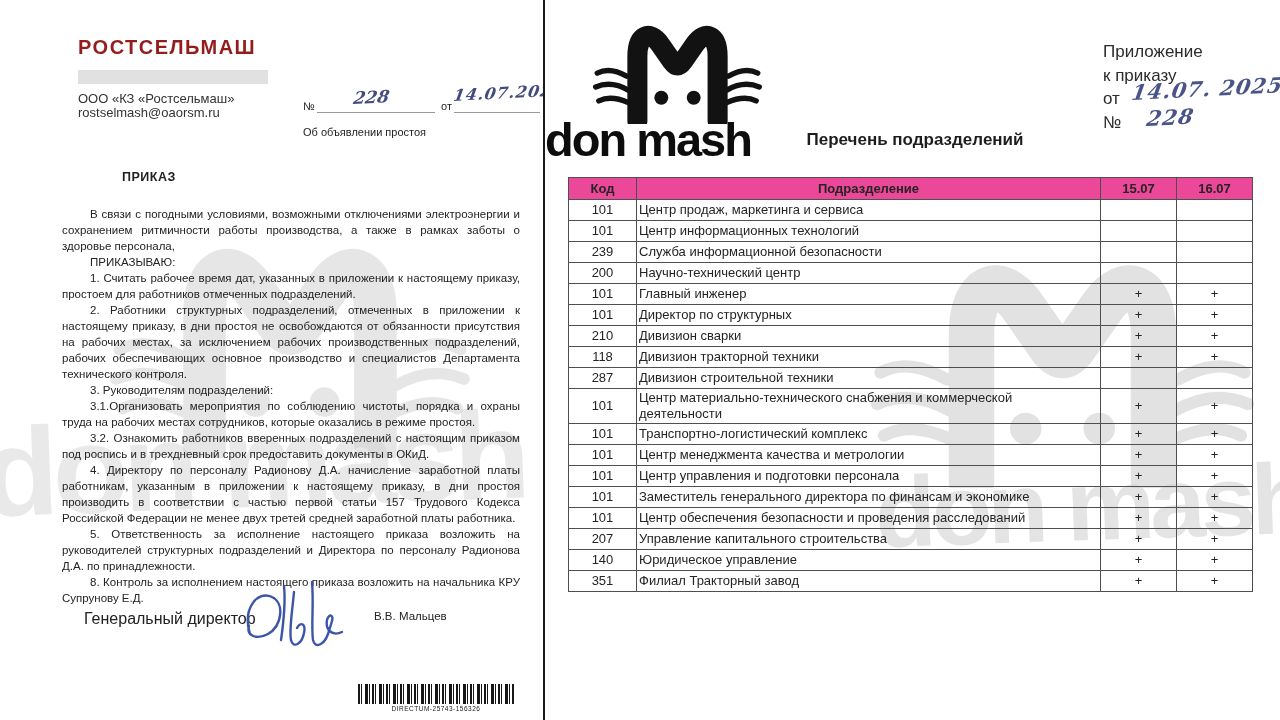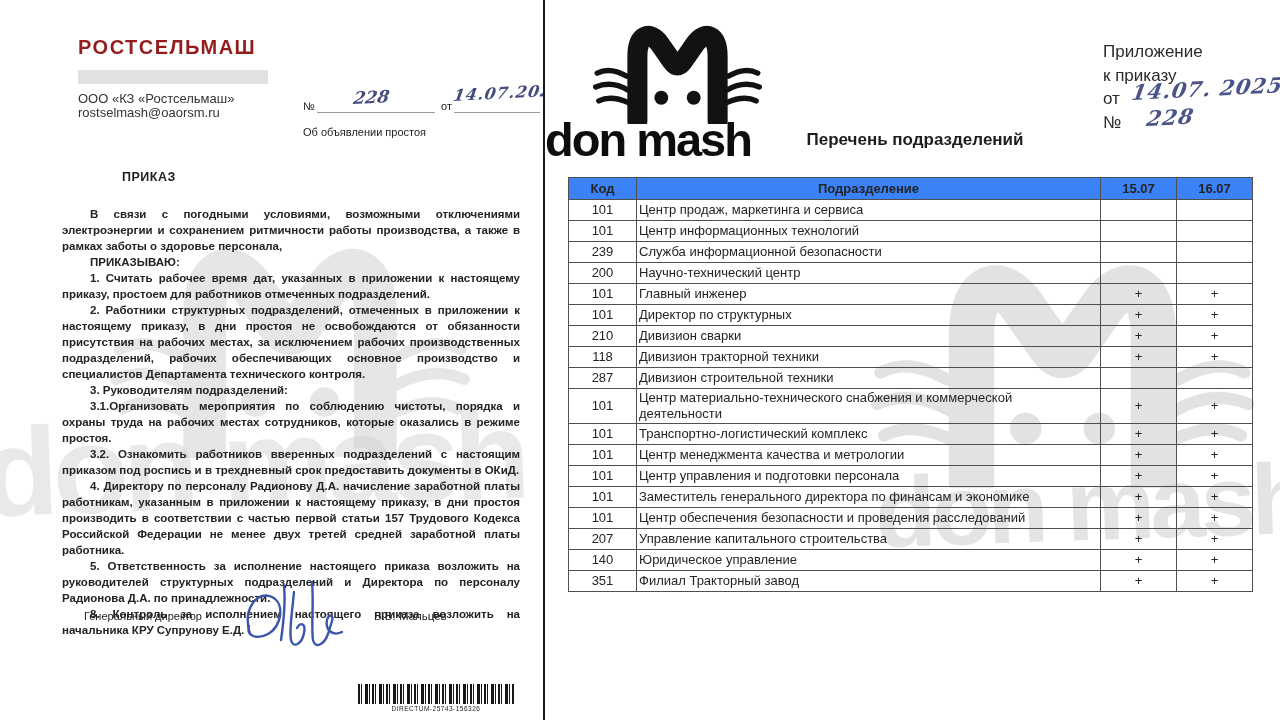--- a/index.html
+++ b/index.html
@@ -19,42 +19,42 @@
   .l-date-label{left:441px;top:100px;font-size:11px;z-index:2;}
   .l-date-line{left:454px;top:95px;width:86px;height:17px;border-bottom:1px solid #9a9a9a;z-index:2;}
   .hand{font-family:"DejaVu Serif",serif;font-style:italic;font-weight:bold;color:#434b7c;
         transform:skewX(-12deg) rotate(-3deg);transform-origin:left bottom;white-space:nowrap;z-index:2;}
   .l-hand-no{left:352px;top:88px;font-size:17px;}
   .l-hand-date{left:452px;top:86px;font-size:16px;letter-spacing:1px;}
   .l-subject{left:303px;top:126px;font-size:11px;z-index:2;}
   .l-title{left:78px;top:170px;font-size:12.5px;font-weight:bold;letter-spacing:.5px;z-index:2;padding-left:44px;}
   .l-body{left:62px;top:206px;width:458px;font-size:11.5px;line-height:16px;text-align:justify;
           color:#232323;z-index:2;}
-  .l-body p{margin:0;text-indent:28px;font-weight:bold;}
-  .l-sig-role{left:84px;top:610px;font-size:11px;z-index:2;}
+  .l-body p{margin:0;text-indent:28px;}
+  .l-sig-role{left:84px;top:610px;font-size:16px;z-index:2;}
   .l-sig-name{left:374px;top:610px;font-size:11.5px;z-index:2;}
   .l-signature{left:236px;top:576px;z-index:2;}
   .l-barcode{left:358px;top:684px;width:156px;z-index:2;}
   .l-barcode .bars{height:20px;background:repeating-linear-gradient(90deg,
       #161616 0px,#161616 2px,#ffffff 2px,#ffffff 3px,
       #161616 3px,#161616 4px,#ffffff 4px,#ffffff 7px,
       #161616 7px,#161616 10px,#ffffff 10px,#ffffff 11px,
       #161616 11px,#161616 12px,#ffffff 12px,#ffffff 14px);}
   .l-barcode .caption{font-size:6.5px;letter-spacing:.5px;text-align:center;color:#222;margin-top:1px;}
   
   .r-logo-m{left:45px;top:16px;width:175px;height:108px;color:#121212;z-index:2;}
   .r-logo-text{left:0px;top:112px;font-size:47px;font-weight:bold;letter-spacing:-2px;color:#0d0d0d;z-index:2;}
   .r-annex{left:558px;top:40px;width:175px;font-size:17px;line-height:23.5px;color:#2b2b2b;z-index:2;}
   .r-hand-date{left:585px;top:80px;font-size:21px;color:#4a5488;letter-spacing:1px;}
   .r-hand-no{left:600px;top:106px;font-size:21px;color:#4a5488;letter-spacing:1px;}
   .r-title{left:230px;top:130px;width:280px;text-align:center;font-size:17px;font-weight:bold;color:#1d1d1d;z-index:2;}
   .r-table{left:23px;top:177px;width:685px;border-collapse:collapse;z-index:2;position:absolute;
            font-size:13px;color:#242424;}
   .r-table th,.r-table td{border:1px solid #4f4f4f;padding:1px 6px;background:transparent;}
-  .r-table th{background:#3b82f6;font-weight:bold;height:19px;font-size:13px;}
+  .r-table th{background:#ec4899;font-weight:bold;height:19px;font-size:13px;}
   .r-table td{height:18px;line-height:16px;}
   .r-table td.code{width:55px;text-align:center;}
   .r-table td.name{padding-left:2px;padding-right:30px;}
   .r-table td.mark{width:63px;text-align:center;font-size:13px;}
   
   .wm{pointer-events:none;z-index:1;color:#cfcfcf;}
   .wm-logo-left{left:90px;top:228px;width:400px;height:230px;opacity:.5;}
   .wm-text-left{left:-18px;top:392px;font-size:125px;font-weight:bold;letter-spacing:-6px;
                 white-space:nowrap;opacity:.45;transform:rotate(-2deg);}
   .wm-logo-right{left:325px;top:243px;width:385px;height:245px;opacity:.6;}

